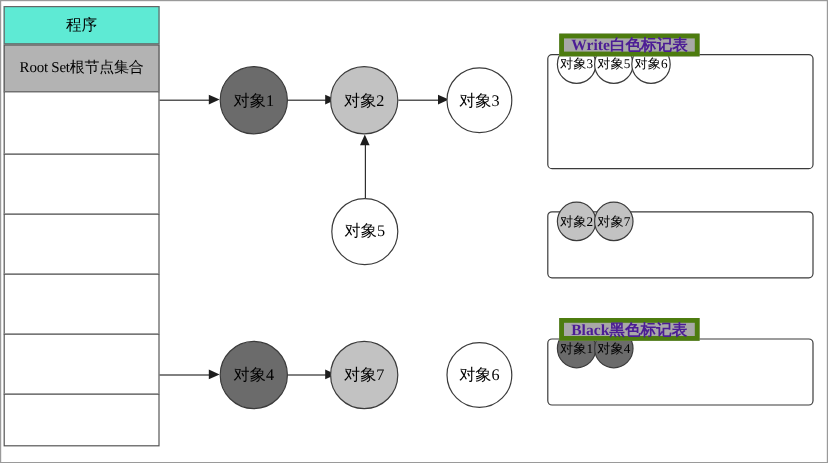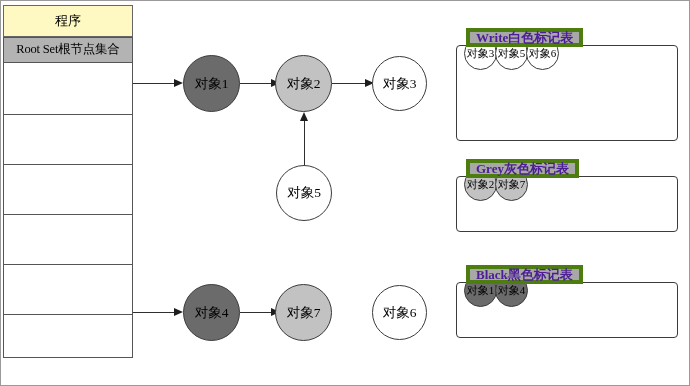--- a/index.html
+++ b/index.html
@@ -5,22 +5,22 @@
   html,body{margin:0;padding:0;background:#ffffff;}
   body{font-family:"Liberation Serif","DejaVu Serif",serif;}
   #canvas{position:relative;width:690px;height:386px;background:#ffffff;
           border:1px solid #9a9a9a;box-sizing:border-box;overflow:hidden;}
 
   
   #program-table{position:absolute;left:2px;top:4px;width:130px;}
   .tbl-cell{box-sizing:border-box;border:1px solid #555;
             font-size:13px;text-align:center;line-height:1.1;
             display:flex;align-items:center;justify-content:center;color:#000;}
-  #program-header{height:32px;background:#fef9c3;border:1px solid #666;}
-  #rootset-header{height:26px;background:#b3b3b3;border:1px solid #555;
+  #program-header{height:32px;background:#5eead4;border:1px solid #666;}
+  #rootset-header{height:40px;background:#b3b3b3;border:1px solid #555;
                   font-size:12.5px;letter-spacing:-0.2px;}
   .tbl-row{height:51px;background:#ffffff;margin-top:-1px;}
   .tbl-row.r1{height:53px;}
   .tbl-row.last{height:44px;}
 
   
   .node{position:absolute;border-radius:50%;border:1px solid #3b3b3b;
         display:flex;align-items:center;justify-content:center;
         font-size:13.5px;color:#000;box-sizing:border-box;}
   .node.white{background:#ffffff;}
@@ -122,21 +122,20 @@
       <div class="chip white">
         <span>对象5</span>
       </div>
       <div class="chip white">
         <span>对象6</span>
       </div>
     </div>
   </div>
 
   <div class="mark-table" style="left:455px;top:158px;width:222px;height:85px;">
-    <div class="mark-title">Grey灰色标记表</div>
     <div class="mark-body" style="width:222px;height:56px;"></div>
     <div class="chip-row">
       <div class="chip grey">
         <span>对象2</span>
       </div>
       <div class="chip grey">
         <span>对象7</span>
       </div>
     </div>
   </div>

